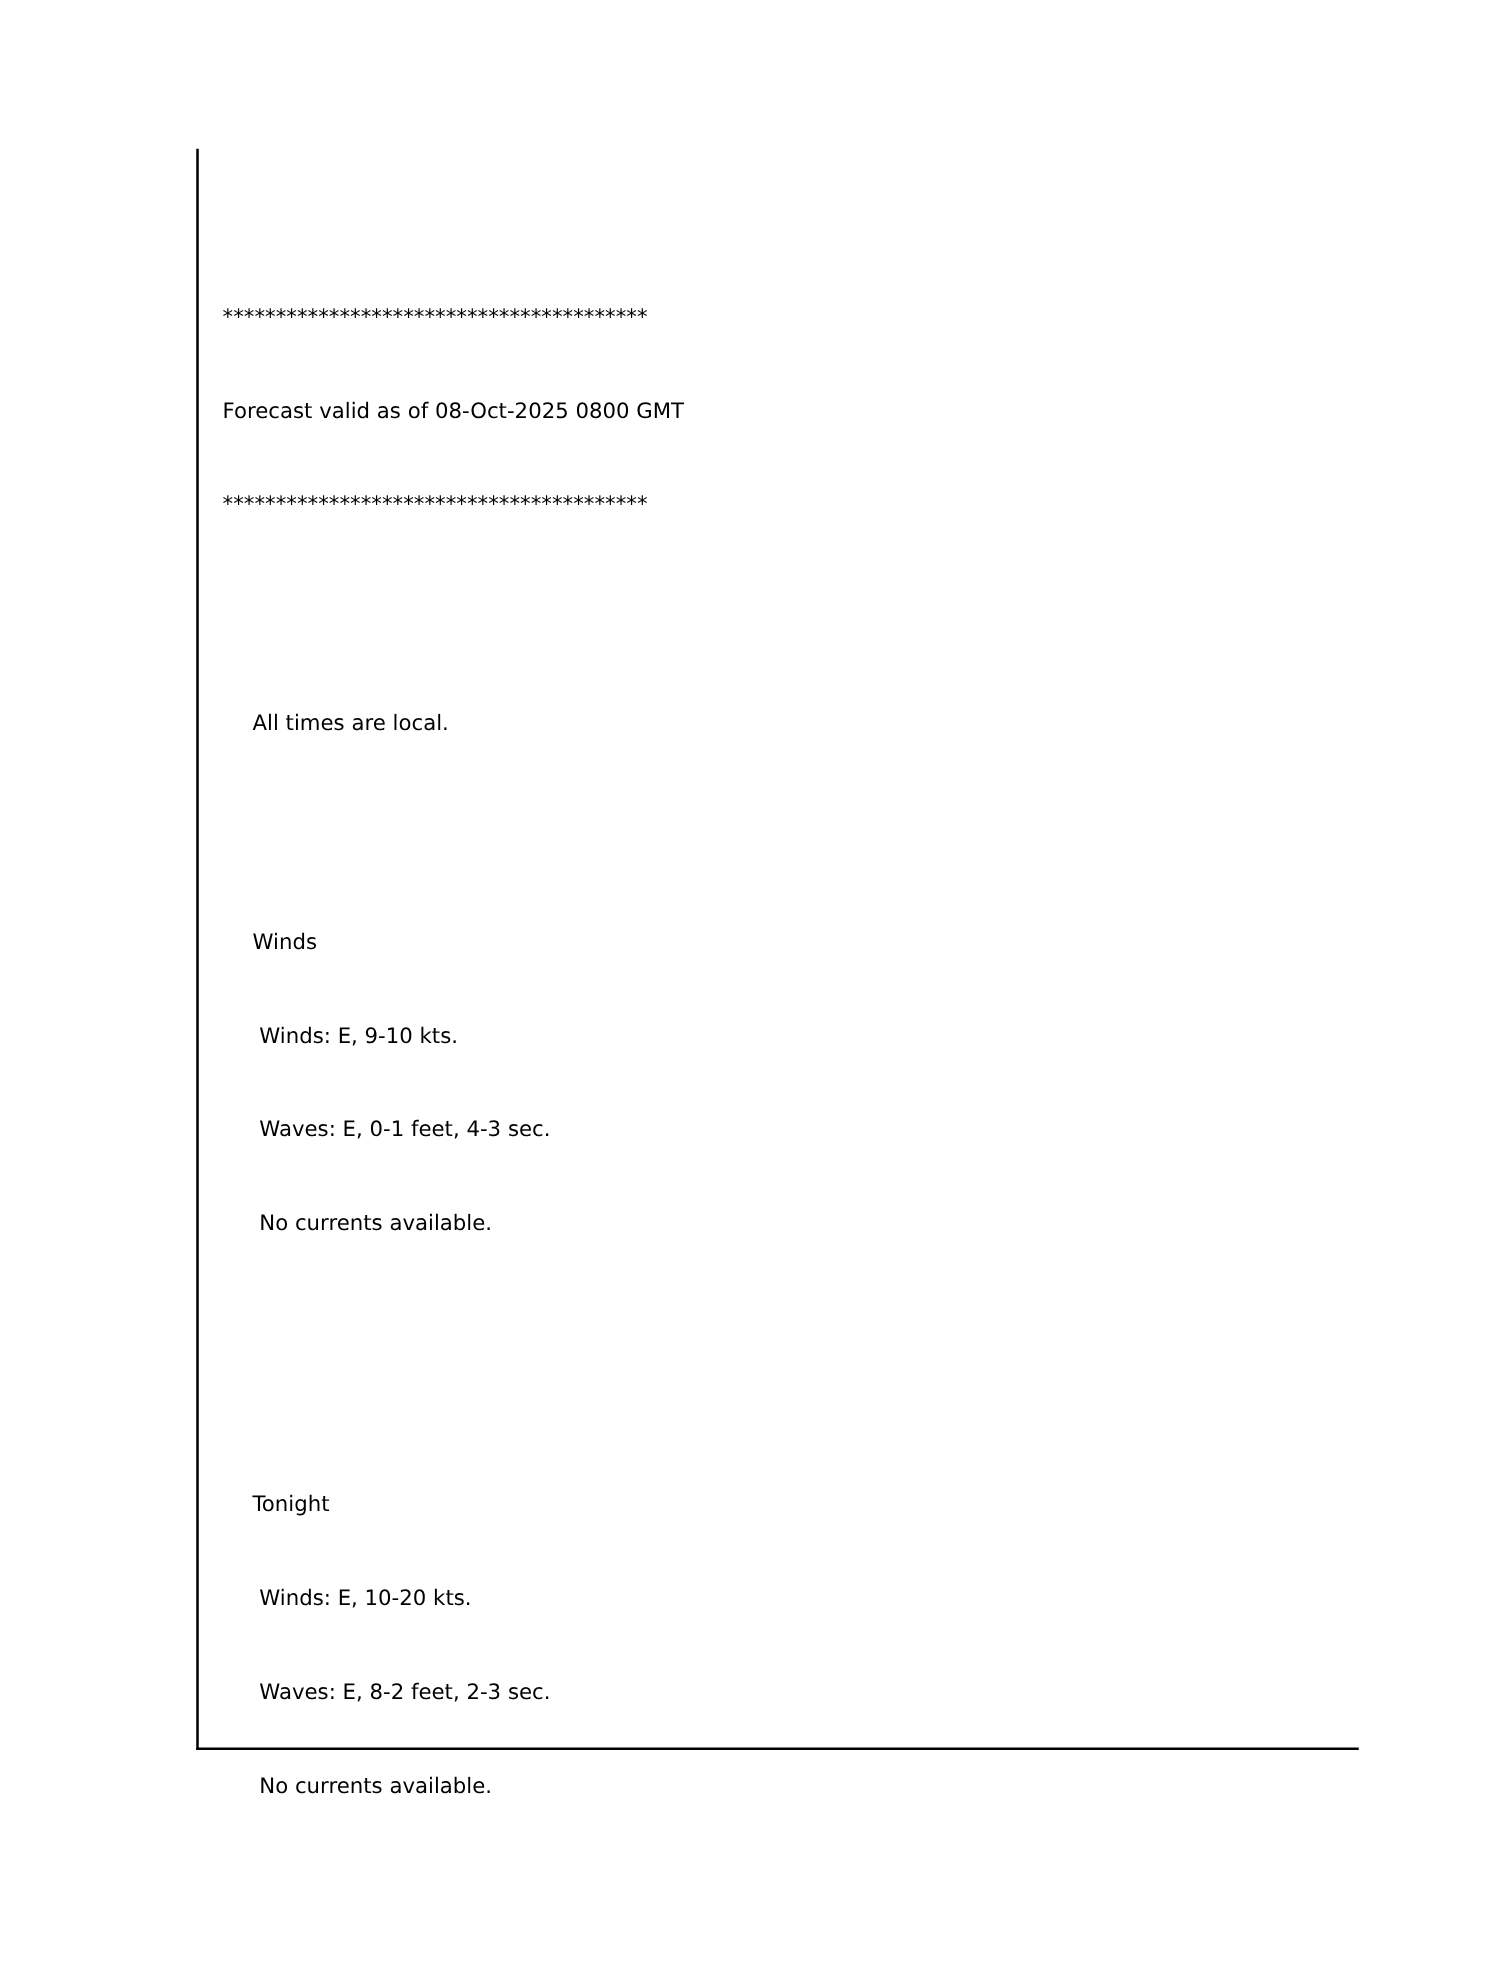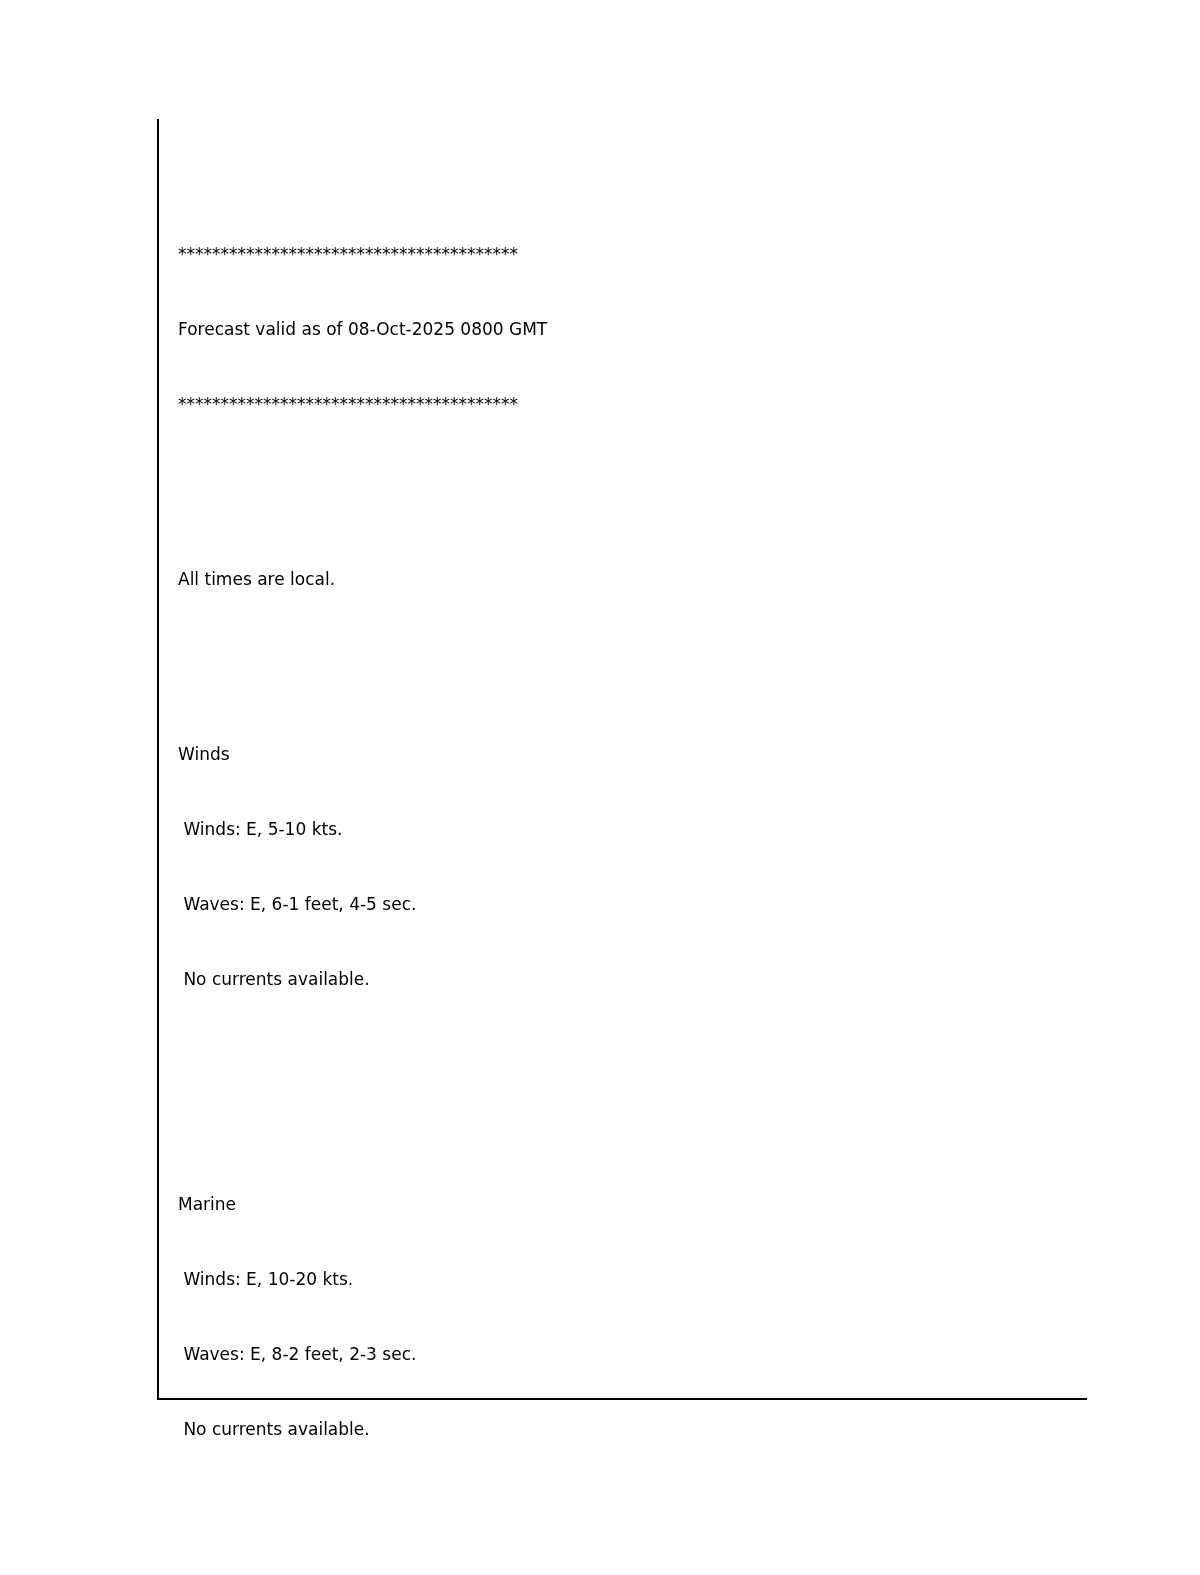--- a/index.html
+++ b/index.html
@@ -31,20 +31,21 @@
     position: absolute;
     left: 178px;
     top: 117px;
     width: 980px;
     font-size: 17px;
     line-height: 25px;
     white-space: pre-wrap;
   }
   .block + .block {
     margin-top: 25px;
+    margin-left: 24px;
   }
   .line {
     min-height: 25px;
   }
 </style>
 </head>
 <body>
 
 <div class="page">
 
@@ -55,27 +56,27 @@
     <div class="block">
       <div class="line">****************************************</div>
       <div class="line">Forecast valid as of 08-Oct-2025 0800 GMT</div>
       <div class="line">****************************************</div>
     </div>
 
     <div class="block line">All times are local.</div>
 
     <div class="block section">
       <div class="line">Winds</div>
-      <div class="line"> Winds: E, 5-10 kts.</div>
-      <div class="line"> Waves: E, 6-1 feet, 4-5 sec.</div>
+      <div class="line"> Winds: E, 9-10 kts.</div>
+      <div class="line"> Waves: E, 0-1 feet, 4-3 sec.</div>
       <div class="line"> No currents available.</div>
     </div>
 
     <div class="block section">
-      <div class="line">Marine</div>
+      <div class="line">Tonight</div>
       <div class="line"> Winds: E, 10-20 kts.</div>
       <div class="line"> Waves: E, 8-2 feet, 2-3 sec.</div>
       <div class="line"> No currents available.</div>
     </div>
 
     
 
     
 
     

